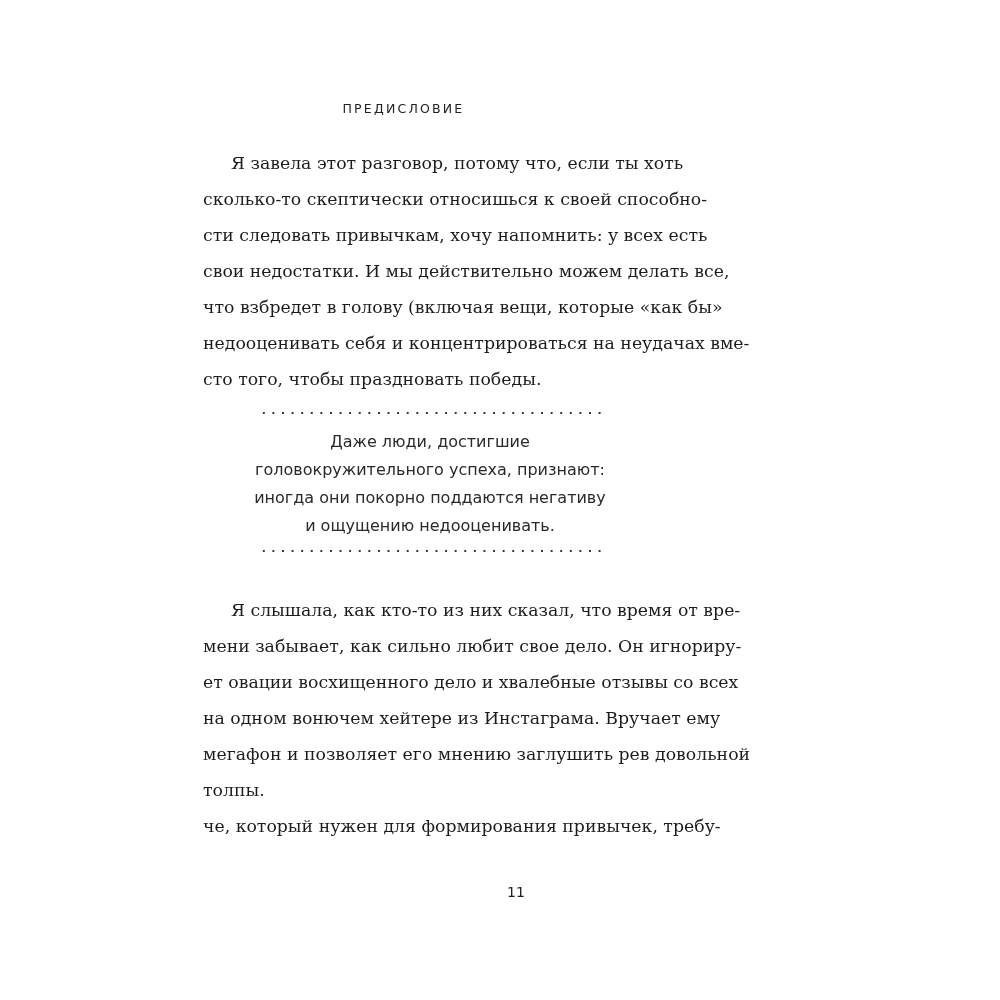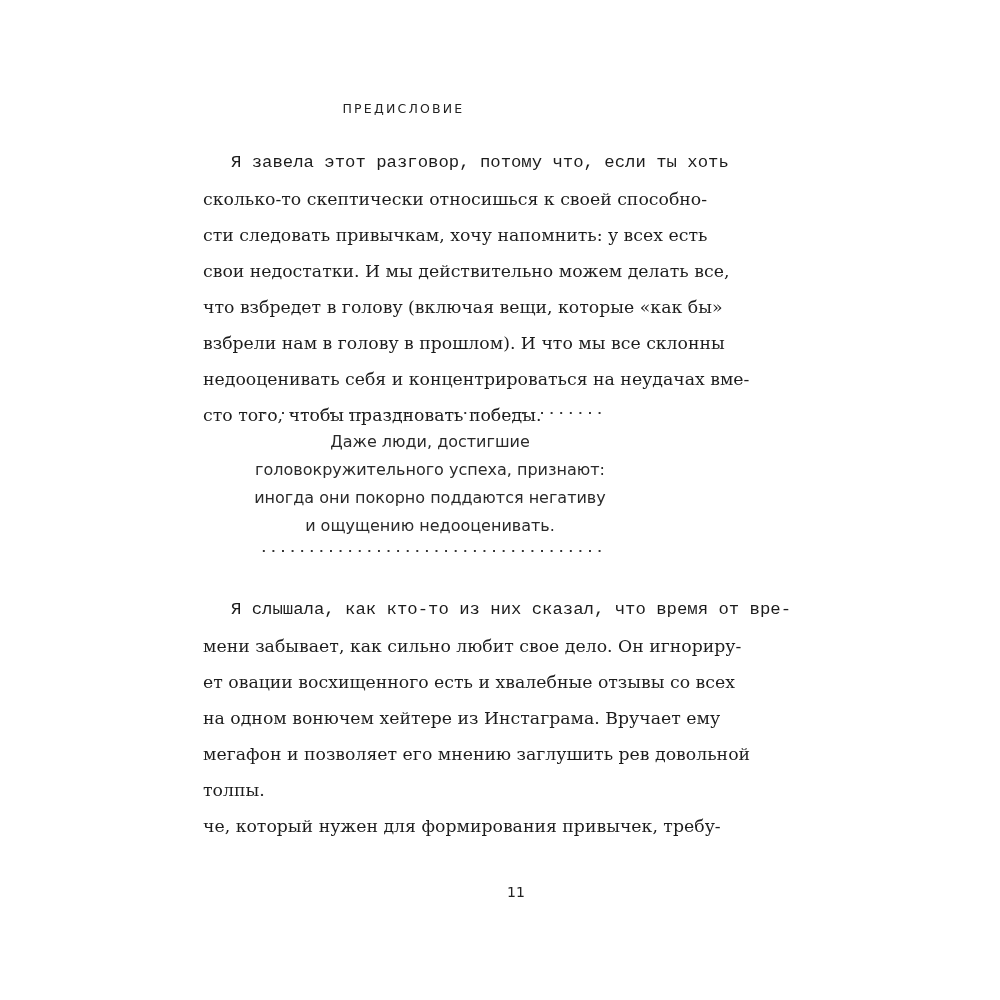--- a/index.html
+++ b/index.html
@@ -8,21 +8,21 @@
     position: absolute; top: 101px; left: 0; width: 807px; text-align: center;
     font-family: "DejaVu Sans", sans-serif; font-size: 12.5px; letter-spacing: 2.2px; color: #222;
   }
   .para {
     position: absolute; left: 203px; width: 455px;
     font-family: "DejaVu Serif", serif; font-size: 17.3px; line-height: 36px;
     color: #1c1c1c;
   }
   .line { display: block; white-space: nowrap; text-align: justify; text-align-last: justify; height: 36px; }
   .line.last { text-align-last: left; }
-  .indent { text-indent: 28px; font-family: Liberation Mono, monospace; }
+  .indent { text-indent: 28px; }
   .dots {
     position: absolute; left: 259px; width: 344px; height: 4px;
     background-image: radial-gradient(circle, #333 1.1px, transparent 1.4px);
     background-size: 9.6px 4px; background-repeat: repeat-x;
   }
   .quote {
     position: absolute; top: 428px; left: 230px; width: 400px; text-align: center;
     font-family: "DejaVu Sans", sans-serif; font-size: 16px; line-height: 28px; color: #2a2a2a;
   }
   .quote span { display: block; white-space: nowrap; }
@@ -35,40 +35,39 @@
 <body>
 
 <div class="header">ПРЕДИСЛОВИЕ</div>
 
 <div class="para" style="top:145px;">
   <span class="line indent">Я завела этот разговор, потому что, если ты хоть</span>
   <span class="line">сколько-то скептически относишься к своей способно-</span>
   <span class="line">сти следовать привычкам, хочу напомнить: у всех есть</span>
   <span class="line">свои недостатки. И мы действительно можем делать все,</span>
   <span class="line">что взбредет в голову (включая вещи, которые «как бы»</span>
-  <span class="line">взбрели нам в голову в прошлом). И что мы все склонны</span>
   <span class="line">недооценивать себя и концентрироваться на неудачах вме-</span>
   <span class="line last">сто того, чтобы праздновать победы.</span>
 </div>
 
 <div class="dots" style="top:411px;"></div>
 
 <div class="quote">
   <span>Даже люди, достигшие</span>
   <span>головокружительного успеха, признают:</span>
   <span>иногда они покорно поддаются негативу</span>
   <span>и ощущению недооценивать.</span>
 </div>
 
 <div class="dots" style="top:549px;"></div>
 
 <div class="para" style="top:592px;">
   <span class="line indent">Я слышала, как кто-то из них сказал, что время от вре-</span>
   <span class="line">мени забывает, как сильно любит свое дело. Он игнориру-</span>
-  <span class="line">ет овации восхищенного есть и хвалебные отзывы со всех</span>
+  <span class="line">ет овации восхищенного дело и хвалебные отзывы со всех</span>
   <span class="line">на одном вонючем хейтере из Инстаграма. Вручает ему</span>
   <span class="line">мегафон и позволяет его мнению заглушить рев довольной</span>
   <span class="line last">толпы.</span>
 </div>
 
 <div class="para" style="top:844px; top:808px;">
   <span class="line">че, который нужен для формирования привычек, требу-</span>
 </div>
 
 <div class="pagenum">11</div>

